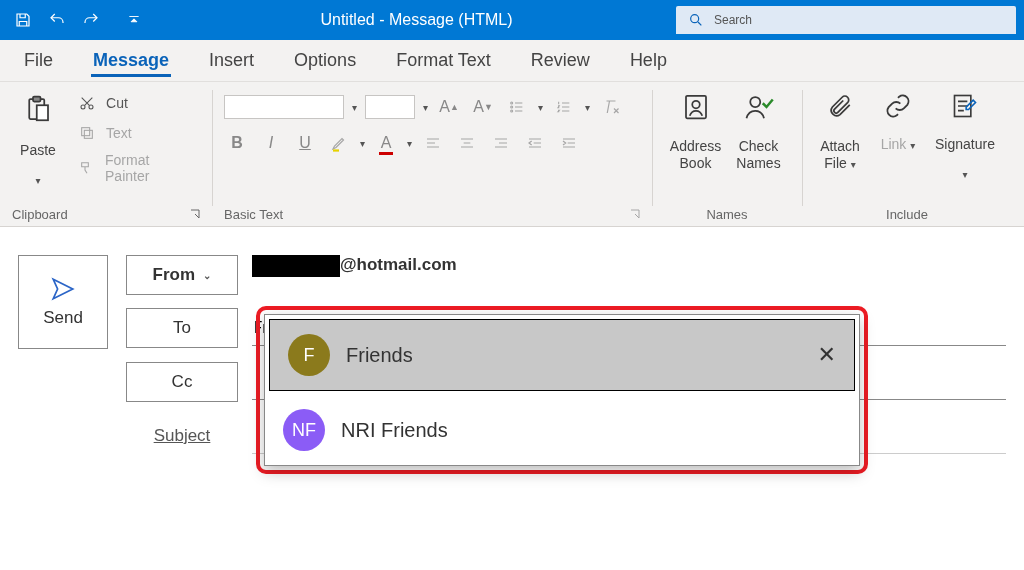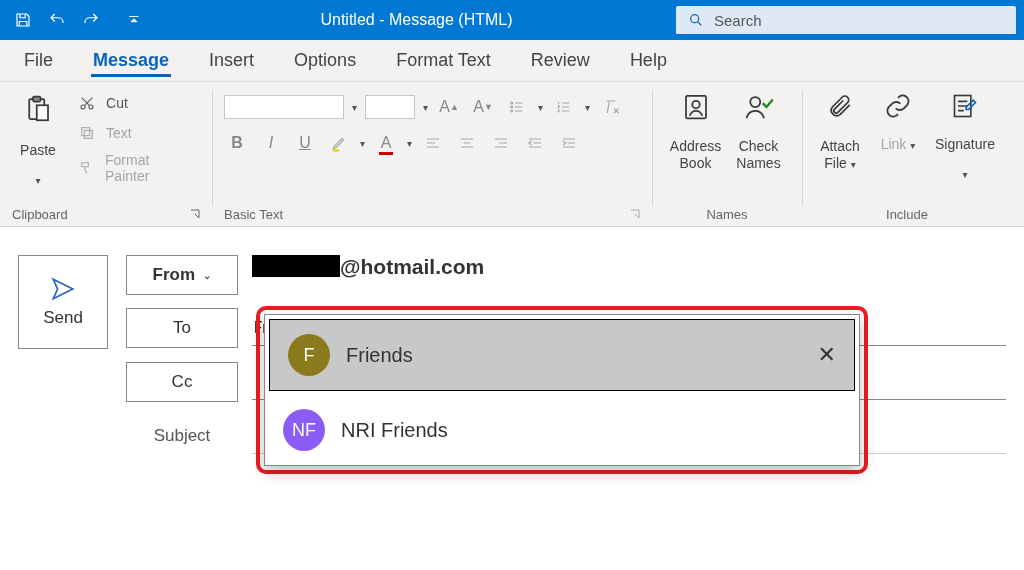--- a/index.html
+++ b/index.html
@@ -5,21 +5,21 @@
   * { box-sizing: border-box; margin: 0; padding: 0; font-family: "Segoe UI", Arial, sans-serif; }
   html,body { width:1024px; height:570px; background:#fff; overflow:hidden; }
 
   
   .titlebar { display:flex; align-items:center; height:40px; background:#0078d4; color:#fff; }
   .qat { display:flex; align-items:center; gap:8px; padding:0 10px; }
   .qat-btn { width:26px; height:26px; display:flex; align-items:center; justify-content:center; color:#fff; }
   .qat-btn svg { stroke:#fff; fill:none; stroke-width:1.6; }
   .qat-sep { width:1px; height:22px; background:rgba(255,255,255,0.0); }
   .title-text { flex:1; text-align:center; font-size:16px; font-weight:400; }
-  .search-wrap { width:340px; height:28px; background:#dfe9f5; margin-right:8px; display:flex; align-items:center; gap:10px; padding:0 12px; color:#555; font-size:15px; border-top-left-radius:2px;border-top-right-radius:2px;}
+  .search-wrap { width:340px; height:28px; background:#dfe9f5; margin-right:8px; display:flex; align-items:center; gap:10px; padding:0 12px; color:#555; font-size:12px; border-top-left-radius:2px;border-top-right-radius:2px;}
   .search-wrap svg { stroke:#0a63b9; fill:none; stroke-width:1.8; }
 
   
   .tabs { display:flex; align-items:flex-end; height:42px; background:#f3f2f1; border-bottom:1px solid #e1dfdd; padding:0 4px; gap:0; }
   .tab { padding:0 20px; font-size:18px; color:#444; height:42px; display:flex; align-items:center; cursor:pointer; }
   .tab.active { color:#0a63b9; font-weight:700; position:relative; }
   .tab.active::after { content:""; position:absolute; left:18px; right:18px; bottom:4px; height:3px; background:#0a63b9; }
 
   
   .ribbon { display:flex; background:#f3f2f1; border-bottom:1px solid #d7d4d1; height:145px; position:relative; }
@@ -40,23 +40,23 @@
   .sizebox { width:50px; height:24px; border:1px solid #c7c5c3; background:#fff; }
   .tinybtn { width:26px; height:26px; display:flex; align-items:center; justify-content:center; color:#888; }
   .chev { font-size:10px; color:#555; }
 
   
   .compose { padding:28px 18px; }
   .send-box { width:90px; height:94px; border:1px solid #888; display:flex; flex-direction:column; align-items:center; justify-content:center; gap:6px; margin-right:18px; }
   .send-box svg { stroke:#2b65c7; fill:none; stroke-width:1.6; }
   .send-label { font-size:17px; color:#333; }
   .field-btn { width:112px; height:40px; border:1px solid #888; display:flex; align-items:center; justify-content:center; gap:8px; font-size:17px; color:#333; margin-right:14px; background:#fff; }
-  .field-label { width:112px; font-size:17px; color:#555; text-align:center; margin-right:14px; }
+  .field-label { width:112px; font-size:17px; color:#555; text-align:center; margin-right:14px;text-decoration:underline; }
   .redact { width:88px; height:22px; background:#000; display:inline-block; vertical-align:middle; }
-  .from-email { font-size:21px; color:#333; }
+  .from-email { font-size:17px; color:#333; }
   .to-input { flex:1; border:none; outline:none; font-size:18px; font-family:Calibri, Arial, sans-serif; border-bottom:1px solid #888; height:36px; padding:0 2px 2px 2px; }
 
   
   .popup-wrap { position:absolute; left:256px; top:306px; width:612px; border:4px solid #ed1c24; border-radius:10px; background:transparent; padding:0; }
   .popup-inner { border:1px solid #888; background:#fff; margin:4px; box-shadow:0 6px 14px rgba(0,0,0,0.25); }
   .sugg { display:flex; align-items:center; gap:16px; padding:14px 18px 14px 18px; font-size:20px; color:#333; }
   .sugg.sel { background:#c8c8c8; border:1px solid #000; margin:4px; }
   .sugg .avatar { width:42px; height:42px; border-radius:50%; display:flex; align-items:center; justify-content:center; color:#fff; font-size:18px; }
   .av-f { background:#8b7a1c; }
   .av-nf { background:#8b5cf6; }

